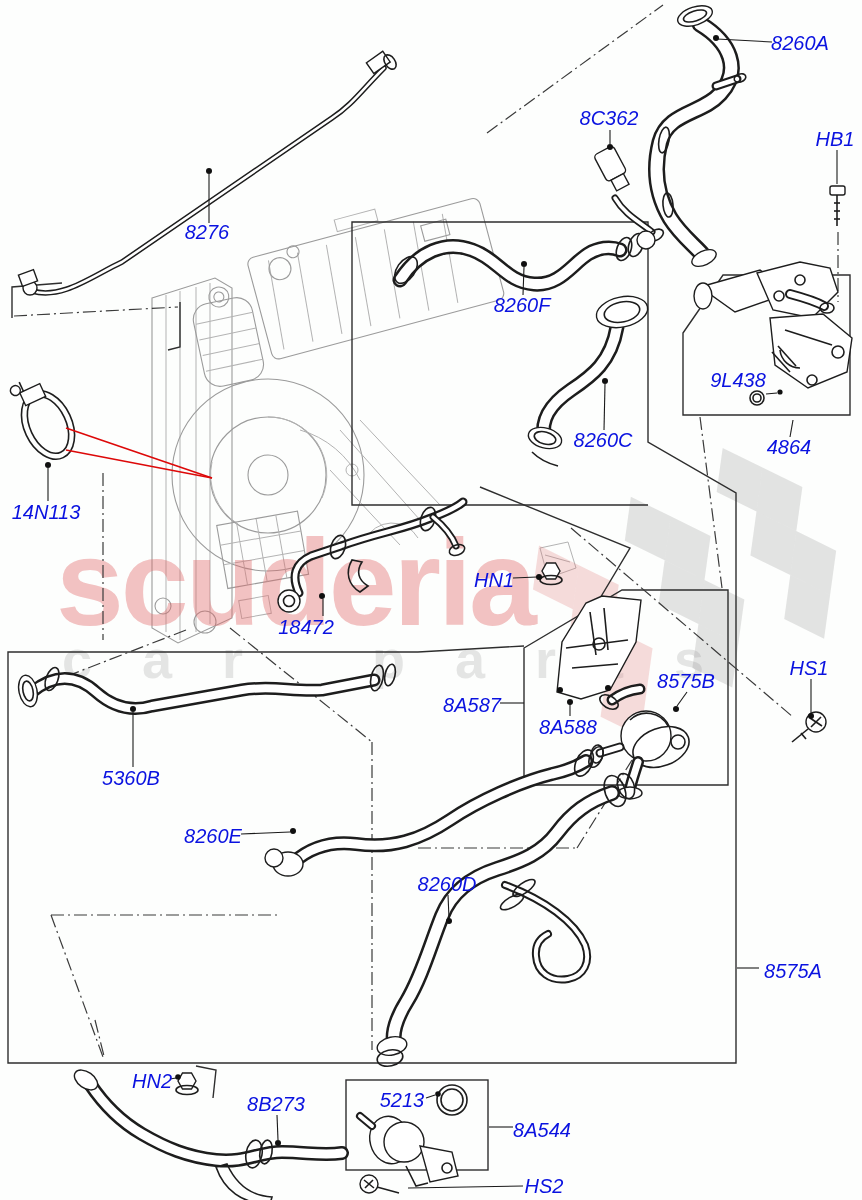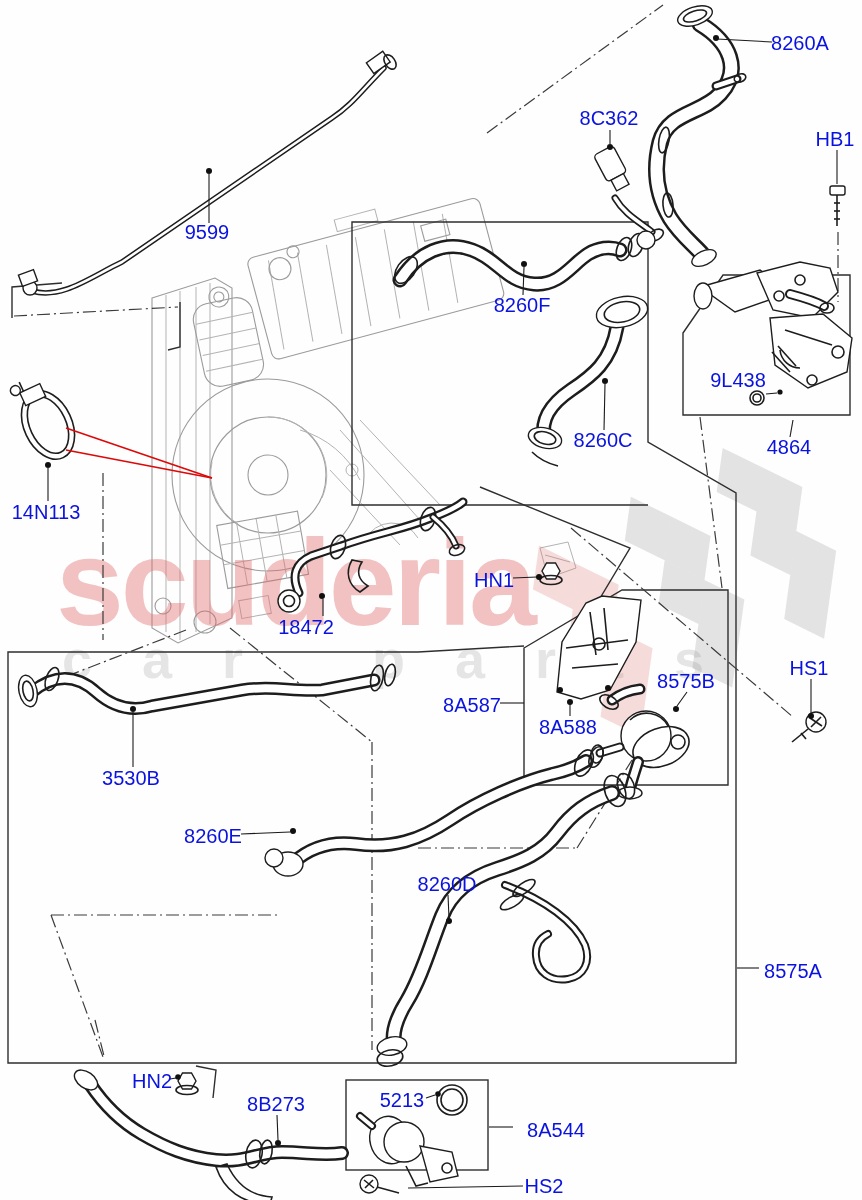--- a/index.html
+++ b/index.html
@@ -21,21 +21,21 @@
   
   .wm-brand{font-family:"Liberation Sans",sans-serif;font-weight:bold;font-size:122px;
             letter-spacing:-3px;fill:rgba(224,106,106,0.40);}
   .wm-sub{font-family:"Liberation Sans",sans-serif;font-weight:bold;font-size:54px;
           letter-spacing:50px;word-spacing:14px;fill:rgba(80,80,80,0.14);}
   .dia-g{fill:rgba(130,130,130,0.22);}
   .dia-p{fill:rgba(224,120,120,0.26);}
   
   .plabel{position:absolute;transform:translate(-50%,-50%);color:#0a12e0;
           font-size:20px;font-weight:normal;white-space:nowrap;cursor:pointer;
-          font-family:"Liberation Sans", sans-serif;}
+          font-family:"Liberation Sans", sans-serif;font-style:italic;}
 </style>
 </head>
 <body>
 
 <div class="stage">
 
 <svg width="862" height="1200" viewBox="0 0 862 1200">
 
   <g>
 
@@ -410,35 +410,35 @@
     <path class="leader" d="M 426,1098 L 435,1095"></path>
         <circle class="dot" cx="438" cy="1094" r="2.8"></circle>
     <path class="leader" d="M 513,1127 L 489,1127"></path>
     <path class="leader" d="M 523,1186 L 408,1188"></path>
   </g>
 </svg>
 
   <div class="plabel" style="left:800px;top:43px">8260A</div>
   <div class="plabel" style="left:609px;top:118px">8C362</div>
   <div class="plabel" style="left:835px;top:139px">HB1</div>
-  <div class="plabel" style="left:207px;top:232px">9599</div>
+  <div class="plabel" style="left:207px;top:232px">8276</div>
   <div class="plabel" style="left:522px;top:305px">8260F</div>
   <div class="plabel" style="left:603px;top:440px">8260C</div>
   <div class="plabel" style="left:738px;top:380px">9L438</div>
   <div class="plabel" style="left:789px;top:447px">4864</div>
   <div class="plabel" style="left:46px;top:512px">14N113</div>
   <div class="plabel" style="left:306px;top:627px">18472</div>
   <div class="plabel" style="left:494px;top:580px">HN1</div>
   <div class="plabel" style="left:472px;top:705px">8A587</div>
   <div class="plabel" style="left:568px;top:727px">8A588</div>
   <div class="plabel" style="left:686px;top:681px">8575B</div>
   <div class="plabel" style="left:809px;top:668px">HS1</div>
-  <div class="plabel" style="left:131px;top:778px">3530B</div>
+  <div class="plabel" style="left:131px;top:778px">5360B</div>
   <div class="plabel" style="left:213px;top:836px">8260E</div>
   <div class="plabel" style="left:447px;top:884px">8260D</div>
   <div class="plabel" style="left:793px;top:971px">8575A</div>
   <div class="plabel" style="left:152px;top:1081px">HN2</div>
   <div class="plabel" style="left:276px;top:1104px">8B273</div>
   <div class="plabel" style="left:402px;top:1100px">5213</div>
-  <div class="plabel" style="left:556px;top:1130px">8A544</div>
+  <div class="plabel" style="left:542px;top:1130px">8A544</div>
   <div class="plabel" style="left:544px;top:1186px">HS2</div>
 
 </div>
 
 </body></html>

